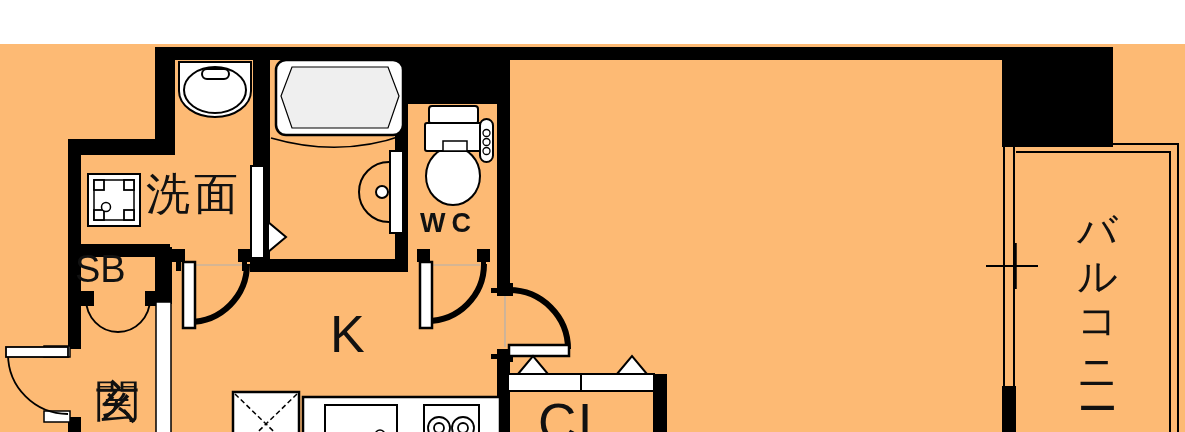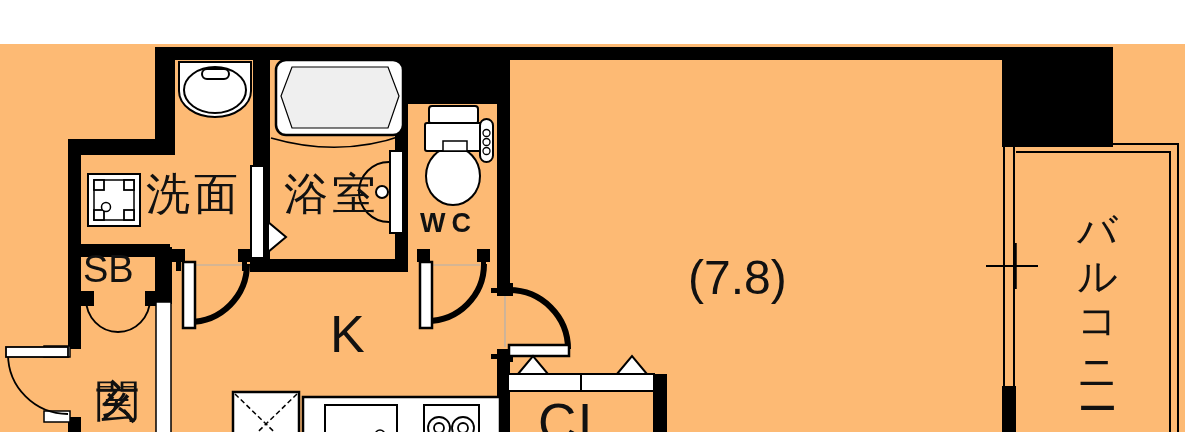--- a/index.html
+++ b/index.html
@@ -21,21 +21,21 @@
     user-select:none;
   }
   .vert{writing-mode:vertical-rl;text-orientation:upright;}
   .lbl-washroom {left:146px;top:128px;font-size:44px;letter-spacing:4px;}
   .lbl-bathroom {left:284px;top:128px;font-size:44px;letter-spacing:4px;}
   .lbl-wc       {left:420px;top:166px;font-size:27px;letter-spacing:6px;font-weight:700;}
   .lbl-yoshitsu {left:692px;top:146px;font-size:50px;letter-spacing:14px;}
   .lbl-size     {left:688px;top:210px;font-size:48px;}
   .lbl-k        {left:330px;top:264px;font-size:52px;}
   .lbl-cl       {left:538px;top:352px;font-size:53px;letter-spacing:2px;}
-  .lbl-sb       {left:83px;top:206px;font-size:38px;}
+  .lbl-sb       {left:75px;top:206px;font-size:38px;}
   .lbl-genkan   {left:96px;top:298px;font-size:44px;letter-spacing:4px;}
   .lbl-balcony  {left:1078px;top:142px;font-size:40px;letter-spacing:5px;}
 </style>
 </head>
 <body>
 
 <div class="plan">
   <svg width="1185" height="432" viewBox="0 0 1185 432">
 
     <g fill="#000000" stroke="none">
@@ -197,21 +197,19 @@
         <circle cx="439" cy="384" r="5" stroke-width="1.8"></circle>
         <line x1="452" y1="384" x2="474" y2="384" stroke-width="1"></line>
         <line x1="463" y1="373" x2="463" y2="396" stroke-width="1"></line>
         <circle cx="463" cy="384" r="11" stroke-width="1.8"></circle>
         <circle cx="463" cy="384" r="5" stroke-width="1.8"></circle>
       </g>
     </g>
   </svg>
 
   <div class="lbl lbl-washroom">洗面</div>
-  <div class="lbl lbl-bathroom">浴室</div>
   <div class="lbl lbl-wc">WC</div>
-  <div class="lbl lbl-size">(7.8)</div>
   <div class="lbl lbl-k">K</div>
   <div class="lbl lbl-cl">CL</div>
   <div class="lbl lbl-sb">SB</div>
   <div class="lbl lbl-genkan vert">玄関</div>
   <div class="lbl lbl-balcony vert">バルコニー</div>
 </div>
 
 </body></html>

